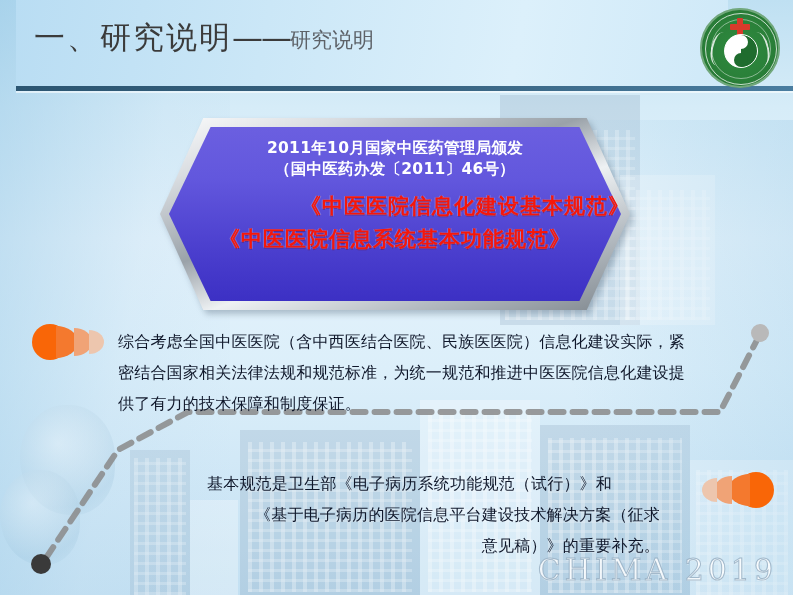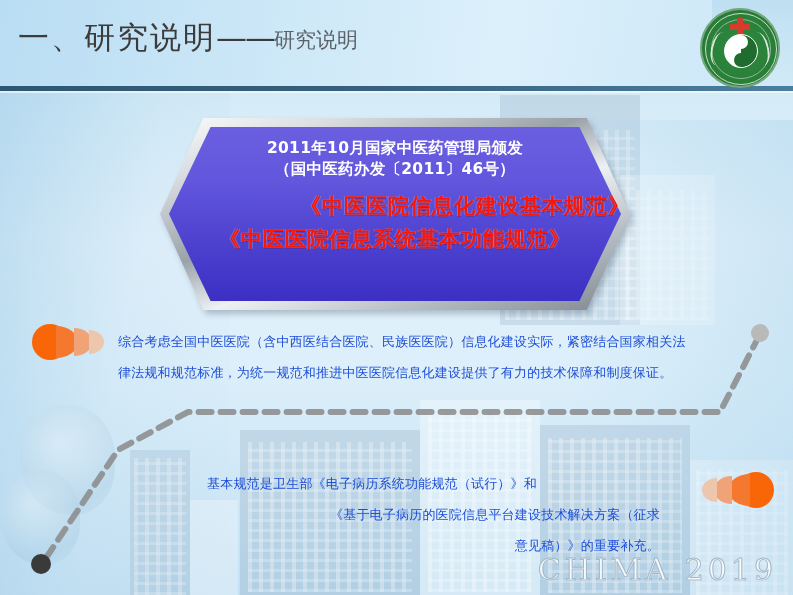--- a/index.html
+++ b/index.html
@@ -37,21 +37,21 @@
       repeating-linear-gradient(90deg,rgba(255,255,255,.45) 0 4px,rgba(0,0,0,0) 4px 11px),
       repeating-linear-gradient(0deg,rgba(255,255,255,.38) 0 3px,rgba(0,0,0,0) 3px 10px);
     opacity:.65;
   }
   .tree{
     position:absolute;border-radius:50% 50% 45% 55%;
     background:radial-gradient(circle at 40% 35%,rgba(255,255,255,.55),rgba(150,190,215,.30) 70%,rgba(255,255,255,0));
   }
 
   
-  .header{position:absolute;left:0;top:0;width:712px;height:92px;}
+  .header{position:absolute;left:16px;top:0;width:712px;height:92px;}
   .hdr-grad{
     position:absolute;inset:0;
     background:linear-gradient(100deg,#b9ddf3 0%,#cbe7f7 35%,#dcf0fb 70%,#cfe9f8 100%);
   }
   .title-row{
     position:absolute;left:18px;top:22px;display:flex;align-items:flex-end;
   }
   .title-main{
     font-size:31px;font-weight:400;color:#3b3b3b;letter-spacing:2px;
     line-height:1;white-space:nowrap;
@@ -140,21 +140,21 @@
       -1px 0 0 rgba(255,255,255,.22),
       0 1px 0 rgba(120,0,0,.35);
   }
   .hex-l3{padding-top:9px;text-align:right;}
 
   
   .dashpath{position:absolute;left:0;top:300px;width:793px;height:280px;}
 
   
   .para{
-    position:absolute;color:#1d4ed8;font-size:13px;line-height:31px;
+    position:absolute;color:#0f172a;font-size:16px;line-height:31px;
     letter-spacing:.2px;
   }
   .para1{left:118px;top:326px;width:568px;}
   .para2{left:160px;top:468px;width:500px;text-align:left;}
   .para2 .ln{display:block;padding-left:47px;}
   .para2 .ln2{text-indent:0;text-align:right;}
 
   
   .bul{position:absolute;width:94px;height:40px;}
   .bul .dot{

